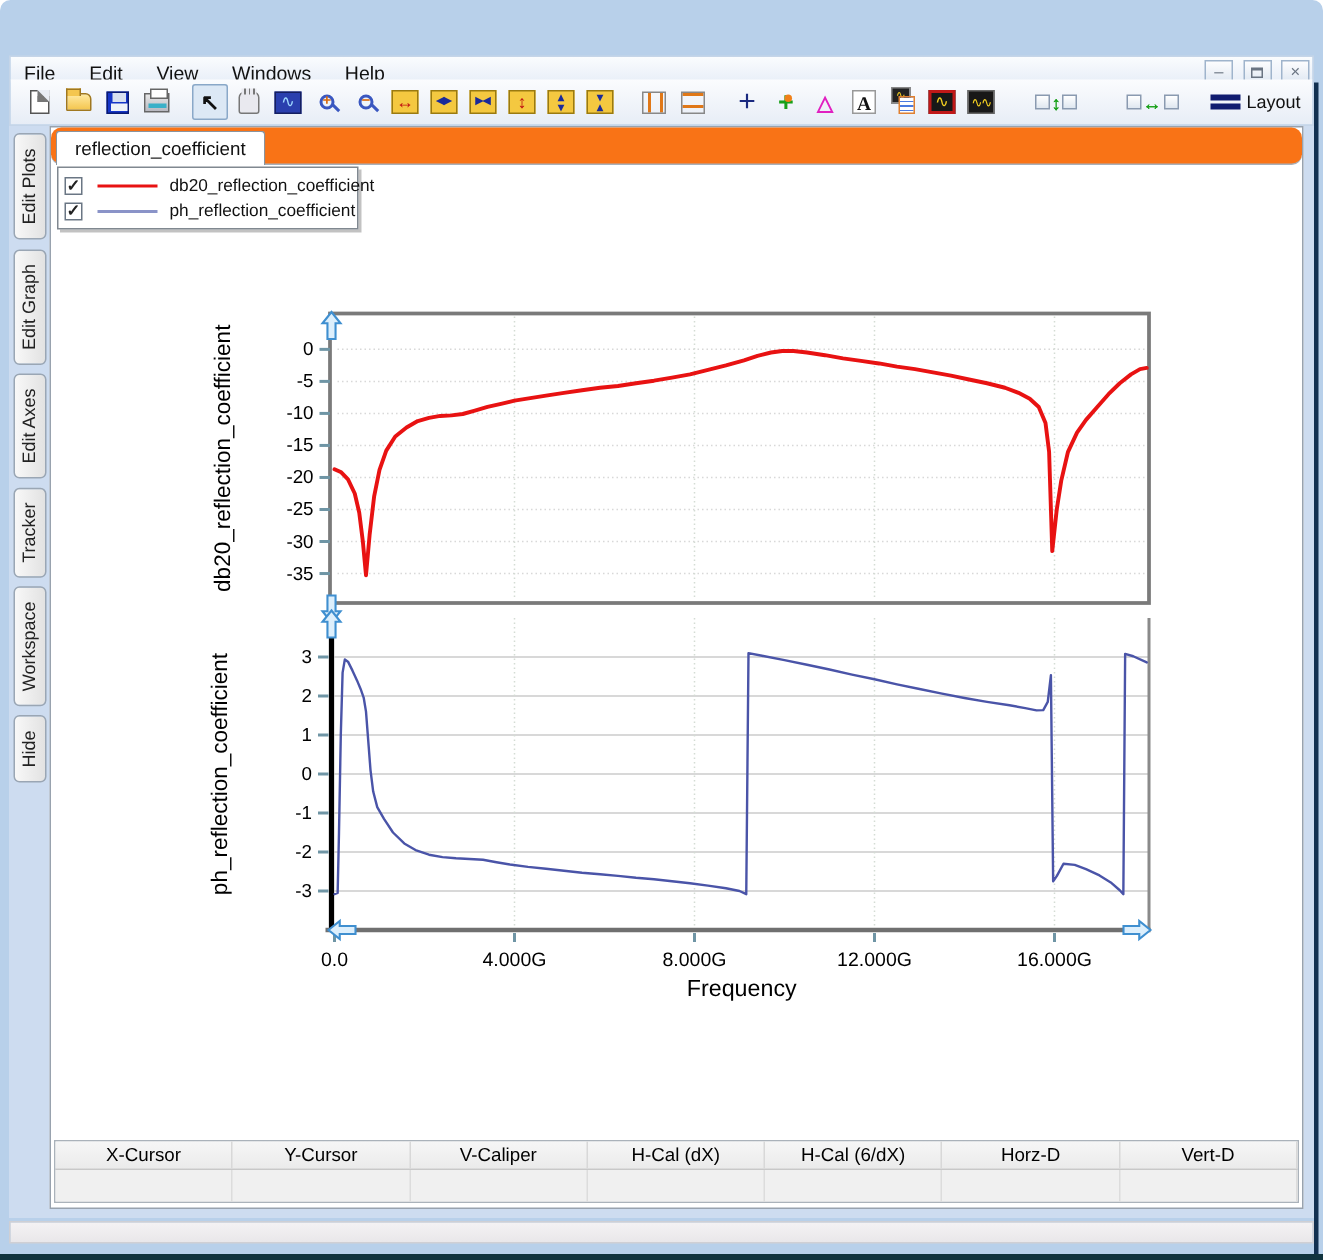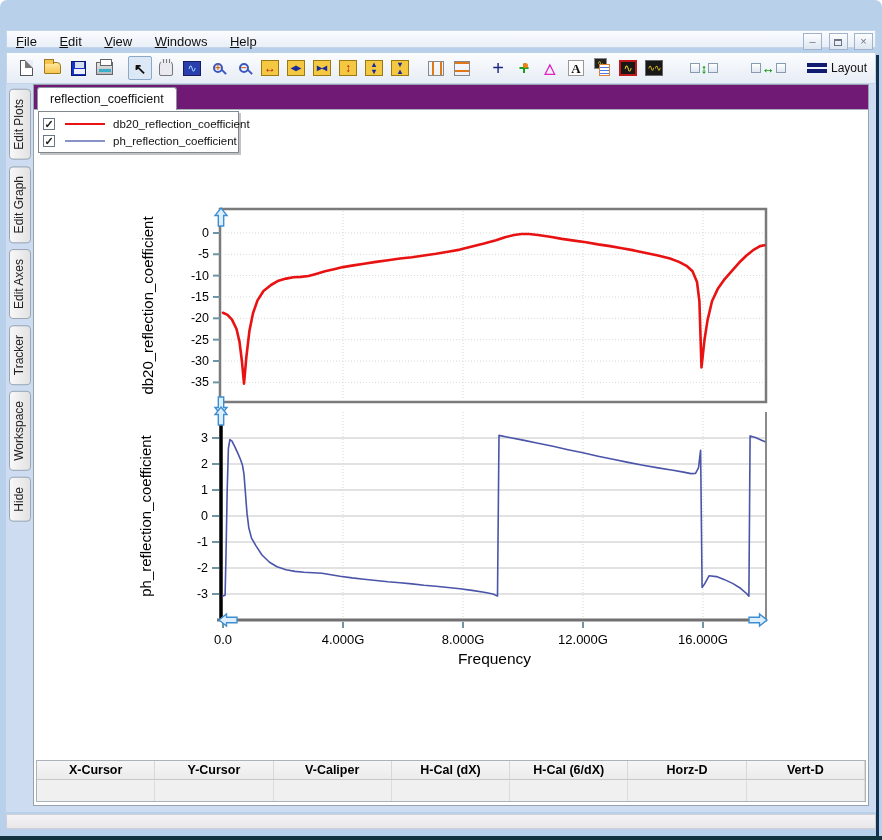--- a/index.html
+++ b/index.html
@@ -22,21 +22,21 @@
   #title-text { position:absolute; left:40px; top:7px; font-size:13px; color:#1a1a1a; }
   .winbtn { position:absolute; top:0px; width:30px; height:20px; border:1px solid #7b95b4;
     border-top:none; background:linear-gradient(#f4f8fc,#cfdcec 45%,#b9cce2);
     border-radius:0 0 4px 4px; text-align:center; line-height:18px; font-size:12px; color:#3a3a3a;}
   #btn-min{ right:84px; }
   #btn-max{ right:52px; }
   #btn-close{ right:8px; width:42px; background:linear-gradient(#f0a092,#dd5f4b 40%,#c23категории0e21 41%,#b3311f);
     background:linear-gradient(#f0a092,#dd5f4b 40%,#c0392b); color:#fff; font-weight:bold; border-color:#8c2014;}
   .maxglyph{ display:inline-block; width:9px; height:8px; border:1px solid #3a3a3a; border-top:2px solid #3a3a3a; }
   
-  #menubar { position:absolute; left:6px; top:30px; width:870px; height:18px;
+  #menubar { position:absolute; left:6px; top:37px; width:870px; height:18px;
     background:linear-gradient(#fafcfe,#e9eff8); border:1px solid #c5d5e8; }
   .menu-item { display:inline-block; padding:3px 9px; font-size:13px; color:#111; cursor:default;}
   .menu-item u { text-decoration:underline; }
   #mdi-controls { position:absolute; right:2px; top:2px; }
   .mdibtn { display:inline-block; width:19px; height:17px; margin-left:2px; border:1px solid #9fb4cc;
     background:linear-gradient(#fdfdfe,#dde6f1); text-align:center; line-height:15px;
     font-size:11px; color:#6a7482; vertical-align:top;}
   .restglyph{ display:inline-block; width:8px; height:7px; border:1px solid #6a7482; border-top:2px solid #6a7482;
     position:relative; top:1px;}
   
@@ -93,37 +93,37 @@
   #client { position:absolute; left:6px; top:84px; width:870px; height:728px; background:#cddcf0; }
   
   #sidebar { position:absolute; left:0; top:0; width:27px; height:728px; }
   .side-tab { position:relative; margin:5px auto 6px auto; width:22px;
     writing-mode:vertical-rl; transform:rotate(180deg); text-align:center;
     padding:9px 2px; font-size:12px; color:#222;
     background:linear-gradient(90deg,#e2e2e2,#f8f8f8); border:1px solid #9aa6b4; border-radius:4px;}
   
   #main { position:absolute; left:27px; top:0; width:836px; height:722px; background:#fff;
     border:1px solid #98a2ae; }
-  #tabbar { position:absolute; left:0; top:0; width:100%; height:25px; background:#701a75; border-bottom:1px solid #a8b0ba;}
+  #tabbar { position:absolute; left:0; top:0; width:100%; height:25px; background:#f97316; border-bottom:1px solid #a8b0ba;border-radius:7px;}
   #tab0 { position:absolute; left:3px; top:2px; height:23px; padding:4px 12px 0 12px;
     background:#fff; border:1px solid #8a949e; border-bottom:none; border-radius:3px 3px 0 0;
     font-size:12.5px; color:#111; z-index:2;}
   #canvas { position:absolute; left:0; top:25px; width:834px; height:656px; background:#fff; }
   
   #legend { position:absolute; left:4px; top:1px; width:201px; background:#fff;
     border:1px solid #808890; box-shadow:2px 2px 0 rgba(120,120,120,.45); padding:3px 4px; z-index:5;}
   .leg-row { display:flex; align-items:center; height:17px; }
   .leg-check { width:12px; height:12px; border:1px solid #6a7684; background:#fff;
     font-size:11px; line-height:11px; text-align:center; color:#222; font-weight:bold; flex:0 0 auto;}
   .leg-line { width:40px; height:0; margin:0 8px 0 10px; flex:0 0 auto;}
   .leg-label { font-size:11.5px; color:#111; }
   
   #meas { position:absolute; left:2px; bottom:3px; width:830px; border:1px solid #aab2ba; background:#f4f4f4;}
   #meas-head { display:flex; background:linear-gradient(#f6f6f6,#ebebeb); border-bottom:1px solid #c8c8c8;}
-  .mh { flex:1 1 0; text-align:center; font-size:12.5px; font-weight:bold; color:#000;
+  .mh { flex:1 1 0; text-align:center; font-size:12.5px; font-weight:normal; color:#000;
     padding:2px 0; border-right:1px solid #d8d8d8;}
   #meas-row { display:flex; height:21px; background:#f0f0f0;}
   .mc { flex:1 1 0; border-right:1px solid #dcdcdc; }
   
   #statusbar { position:absolute; left:6px; top:814px; width:870px; height:15px;
     background:linear-gradient(#f4f2f4,#e9e7ea); border:1px solid #cfcfd4;}
   #bottom-dark { position:absolute; left:0px; top:836px; width:882px; height:4px; background:#10333e; }
   #right-dark { position:absolute; right:3px; top:55px; width:3px; height:781px; background:#123050; }
   svg text { font-family:"Liberation Sans", sans-serif; }
 </style>

